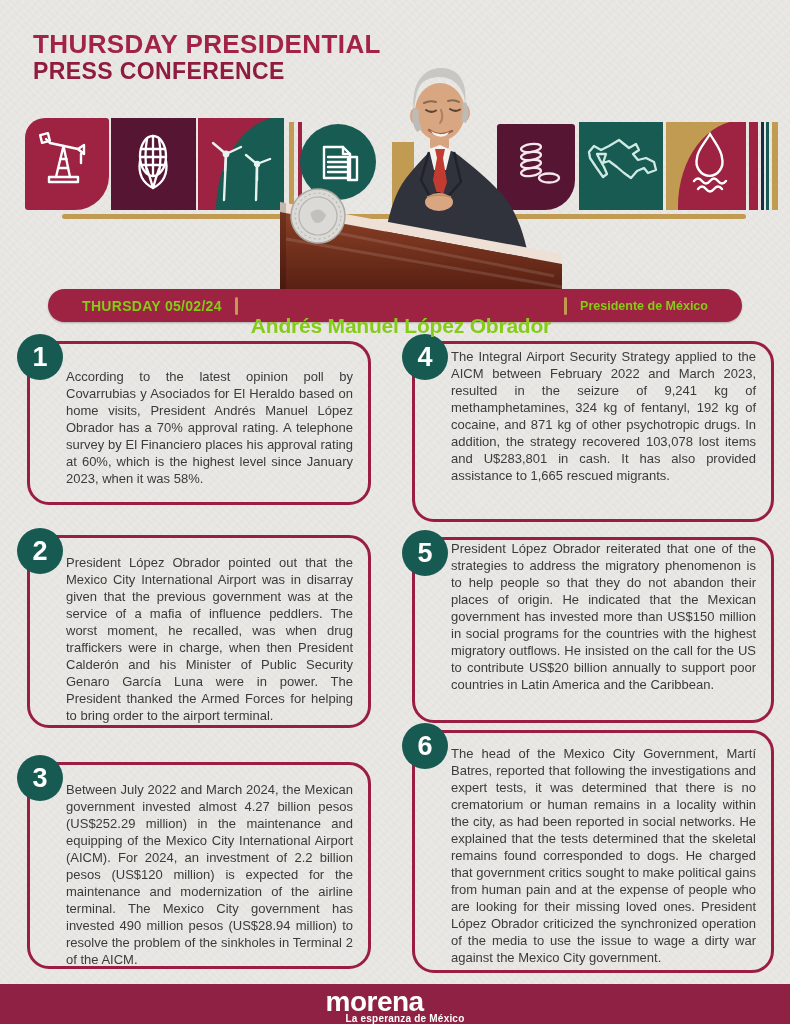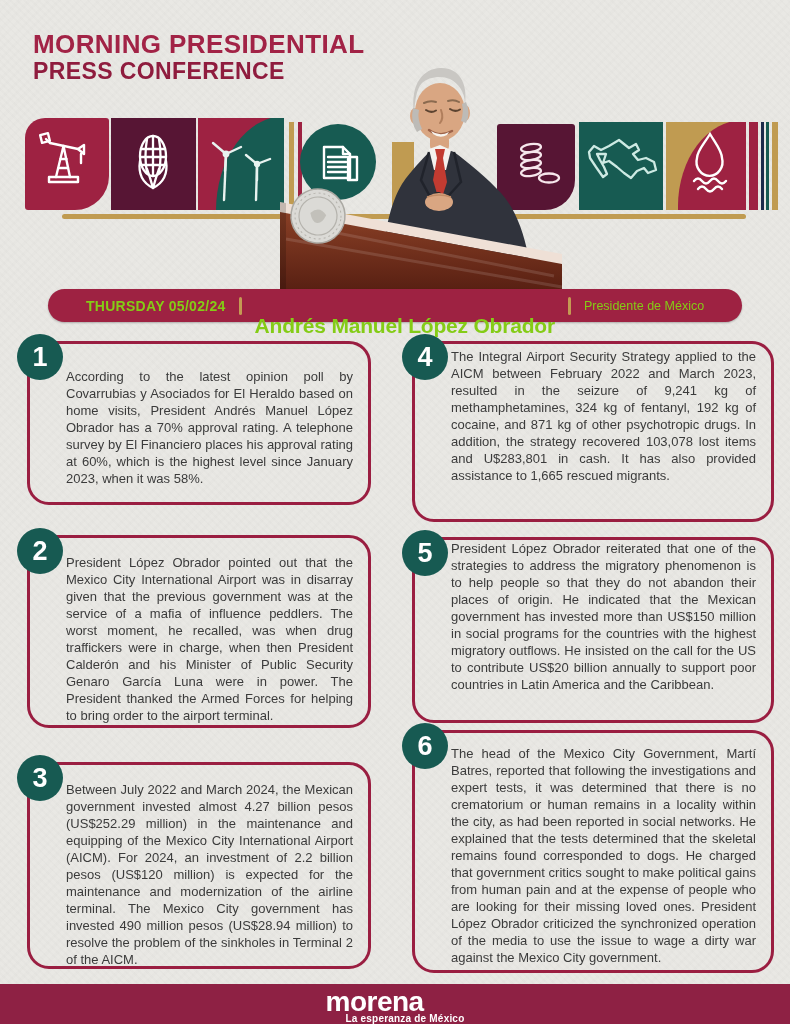--- a/index.html
+++ b/index.html
@@ -43,21 +43,21 @@
   
   .president{position:absolute;left:262px;top:52px;width:310px;height:240px;z-index:4;}
 
   
   .datebar{position:absolute;left:48px;top:289px;width:694px;height:33px;background:#9E2242;
         border-radius:17px;display:flex;align-items:center;justify-content:center;gap:13px;
         color:#84cc16;z-index:6;box-shadow:0 1px 2px rgba(0,0,0,.25);}
   .datebar .date{font-size:14px;font-weight:700;letter-spacing:.3px;}
   .datebar .sep{width:3px;height:18px;background:#C49A53;border-radius:2px;}
   .datebar .name{font-size:21px;font-weight:800;letter-spacing:-.2px;white-space:nowrap;margin-top:40px;}
-  .datebar .role{font-size:12.5px;font-weight:400;}
+  .datebar .role{font-size:12.5px;font-weight:700;}
 
   
   .card{position:absolute;border:3px solid #9A1E41;border-radius:22px;z-index:2;}
   .badge{position:absolute;left:-13px;top:-10px;width:46px;height:46px;border-radius:50%;
         background:#175A52;color:#fff;display:flex;align-items:center;justify-content:center;
         font-size:27px;font-weight:800;}
   .card-text{position:absolute;left:36px;right:15px;margin:0;color:#3B3B3B;font-size:13px;
         line-height:17px;text-align:justify;hyphens:auto;-webkit-hyphens:auto;}
   .c1{left:27px;top:341px;width:338px;height:158px;} .c1 .card-text{top:24px;}
   .c2{left:27px;top:535px;width:338px;height:187px;} .c2 .card-text{top:16px;}
@@ -72,21 +72,21 @@
   .logo-block{display:flex;flex-direction:column;align-items:flex-start;color:#fff;}
   .logo-block .logo{font-size:28px;font-weight:800;letter-spacing:-.5px;line-height:24px;}
   .logo-block .tag{font-size:10px;font-weight:700;letter-spacing:.2px;margin-top:-1px;padding-left:20px;}
 </style>
 </head>
 <body>
 
 <div class="page">
 
   <div class="title">
-    <div class="l1">MORNING PRESIDENTIAL</div>
+    <div class="l1">THURSDAY PRESIDENTIAL</div>
     <div class="l2">PRESS CONFERENCE</div>
   </div>
 
   <div class="banner">
     <div class="tile t-oil">
       <svg viewBox="0 0 84 92">
         <g fill="none" stroke="#fff" stroke-width="2.4" stroke-linecap="round" stroke-linejoin="round">
           <rect x="24" y="59" width="29" height="5"></rect>
           <path d="M31,59 L38.5,28 L45,59"></path>
           <path d="M33.5,50 H43 M35.5,41 H41.5"></path>

